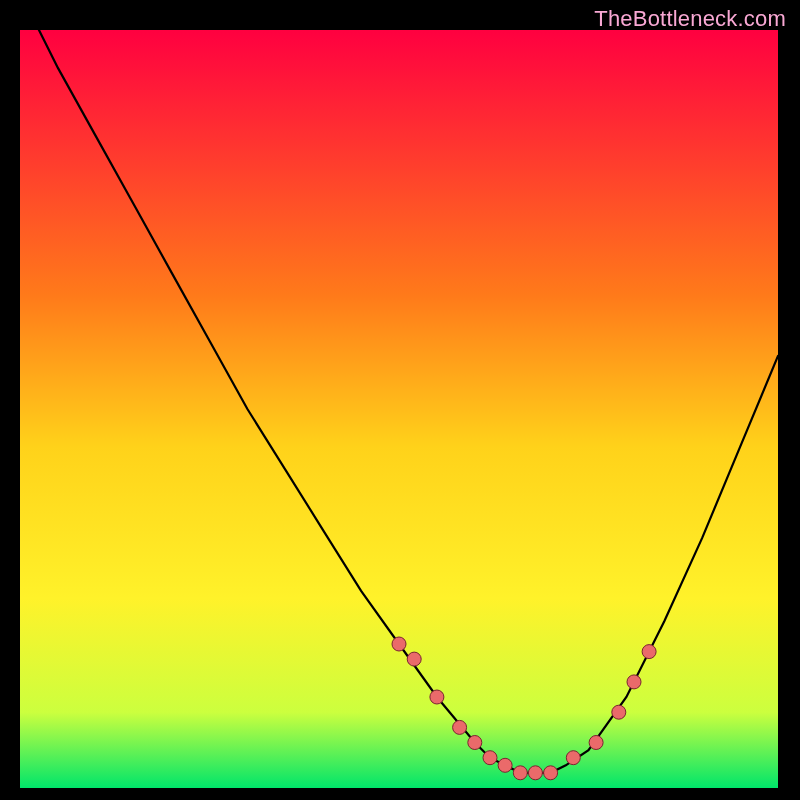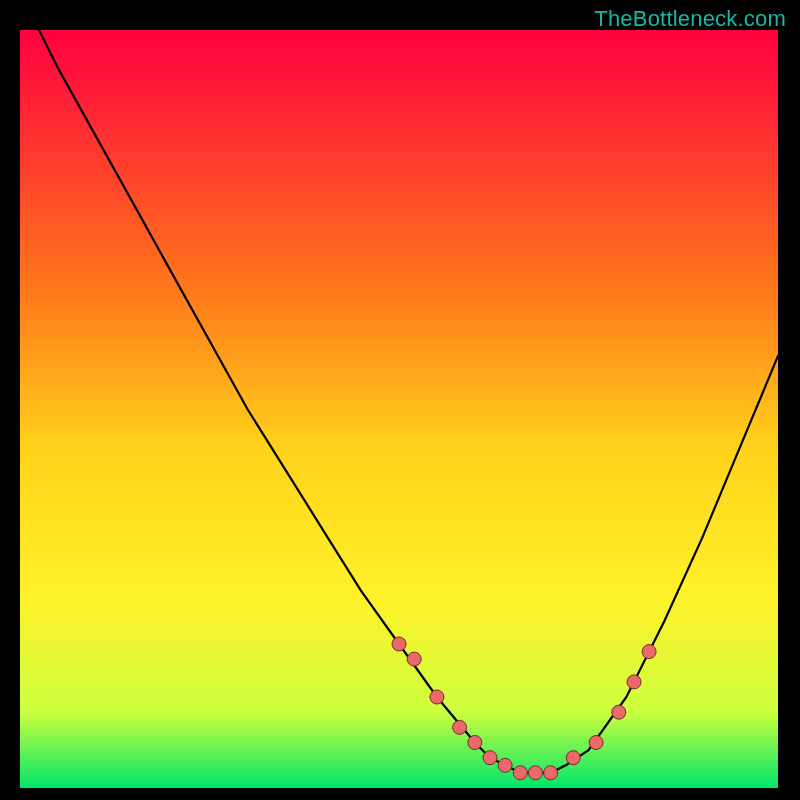--- a/index.html
+++ b/index.html
@@ -9,21 +9,21 @@
     height: 800px;
     position: relative;
     background: #000;
   }
   .watermark {
     position: absolute;
     top: 6px;
     right: 14px;
     font-family: Arial, Helvetica, sans-serif;
     font-size: 22px;
-    color: #14b8a6;
+    color: #f9a8d4;
     font-weight: 500;
     letter-spacing: 0.2px;
   }
   svg.plot {
     position: absolute;
     left: 20px;
     top: 30px;
     width: 758px;
     height: 758px;
   }

